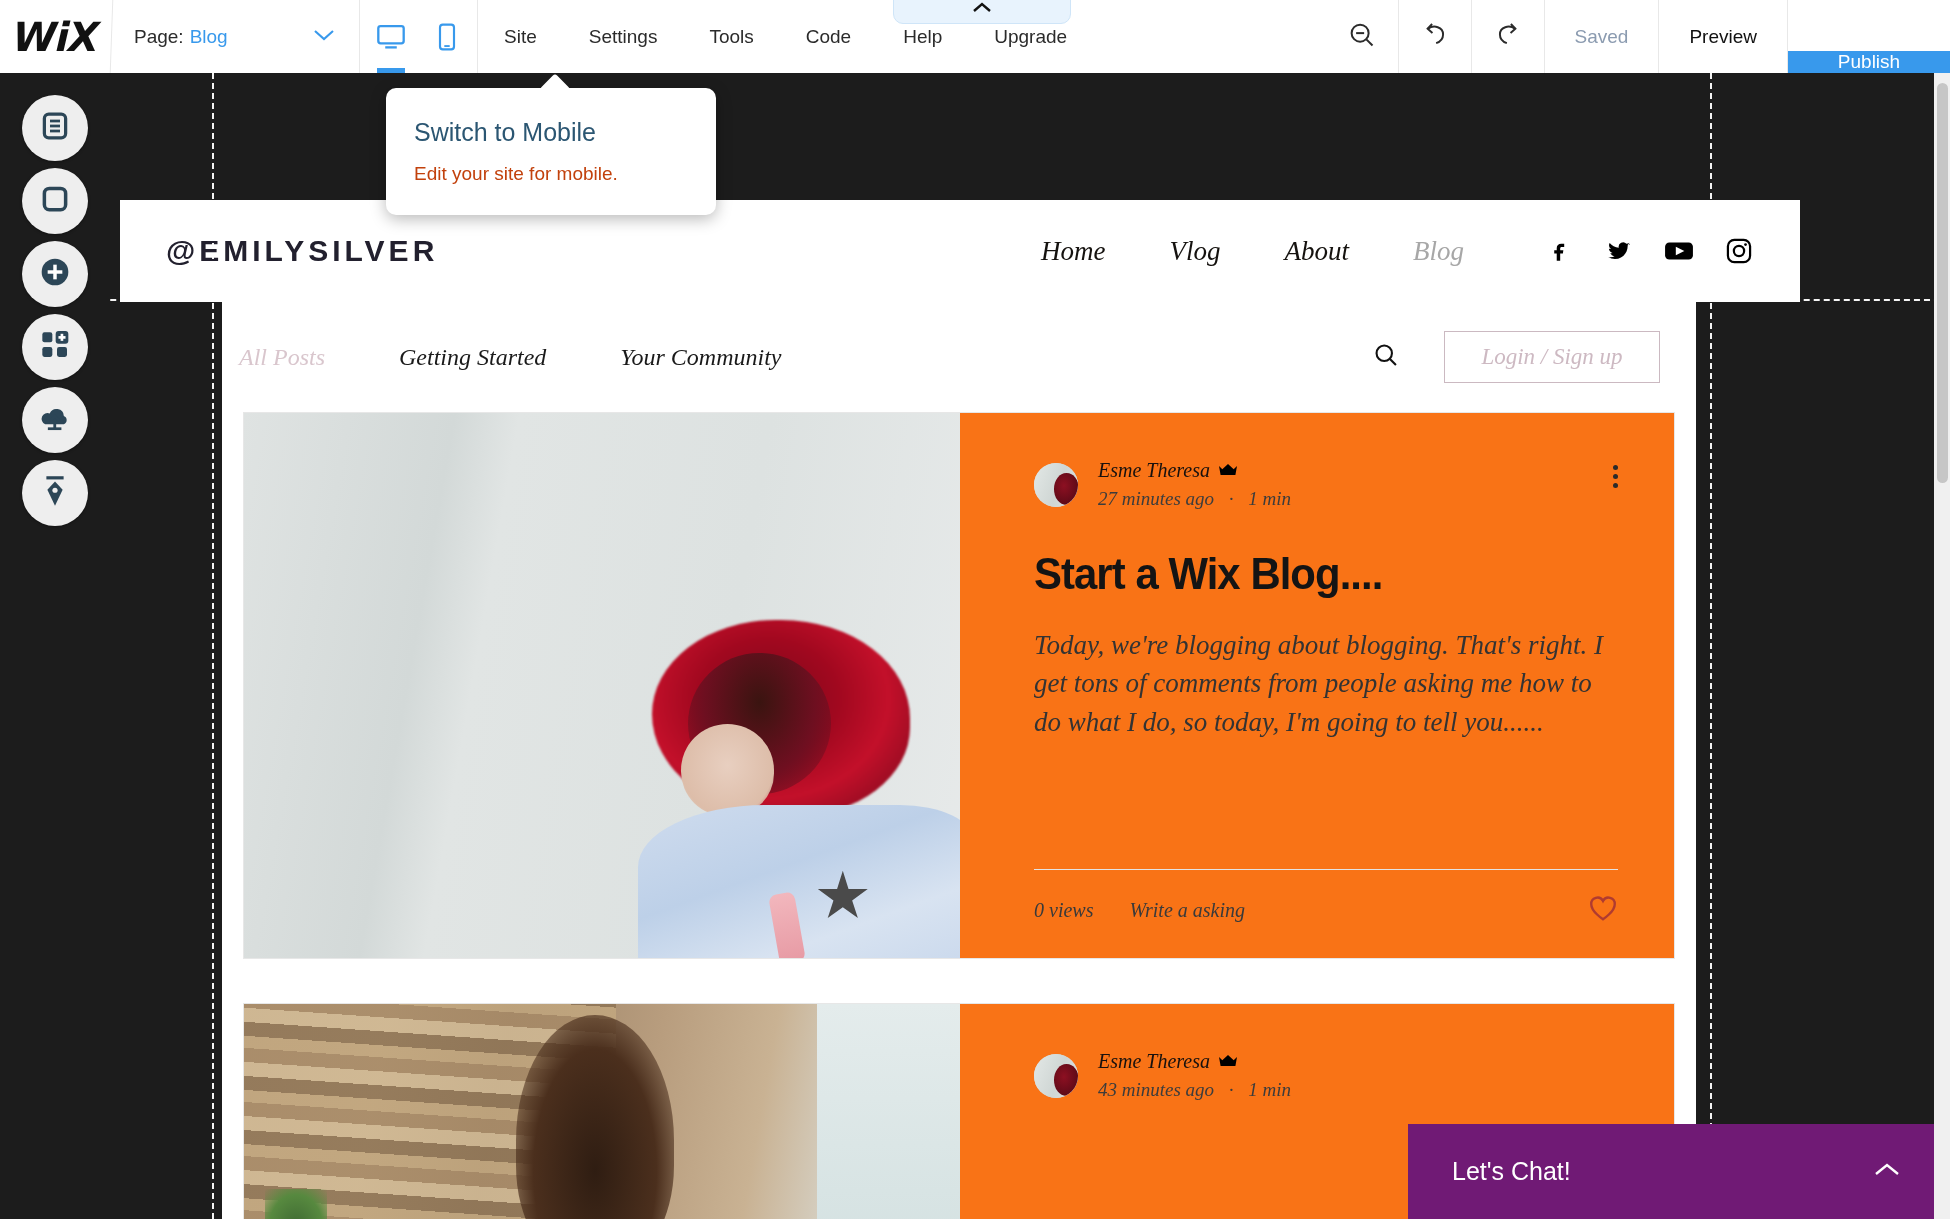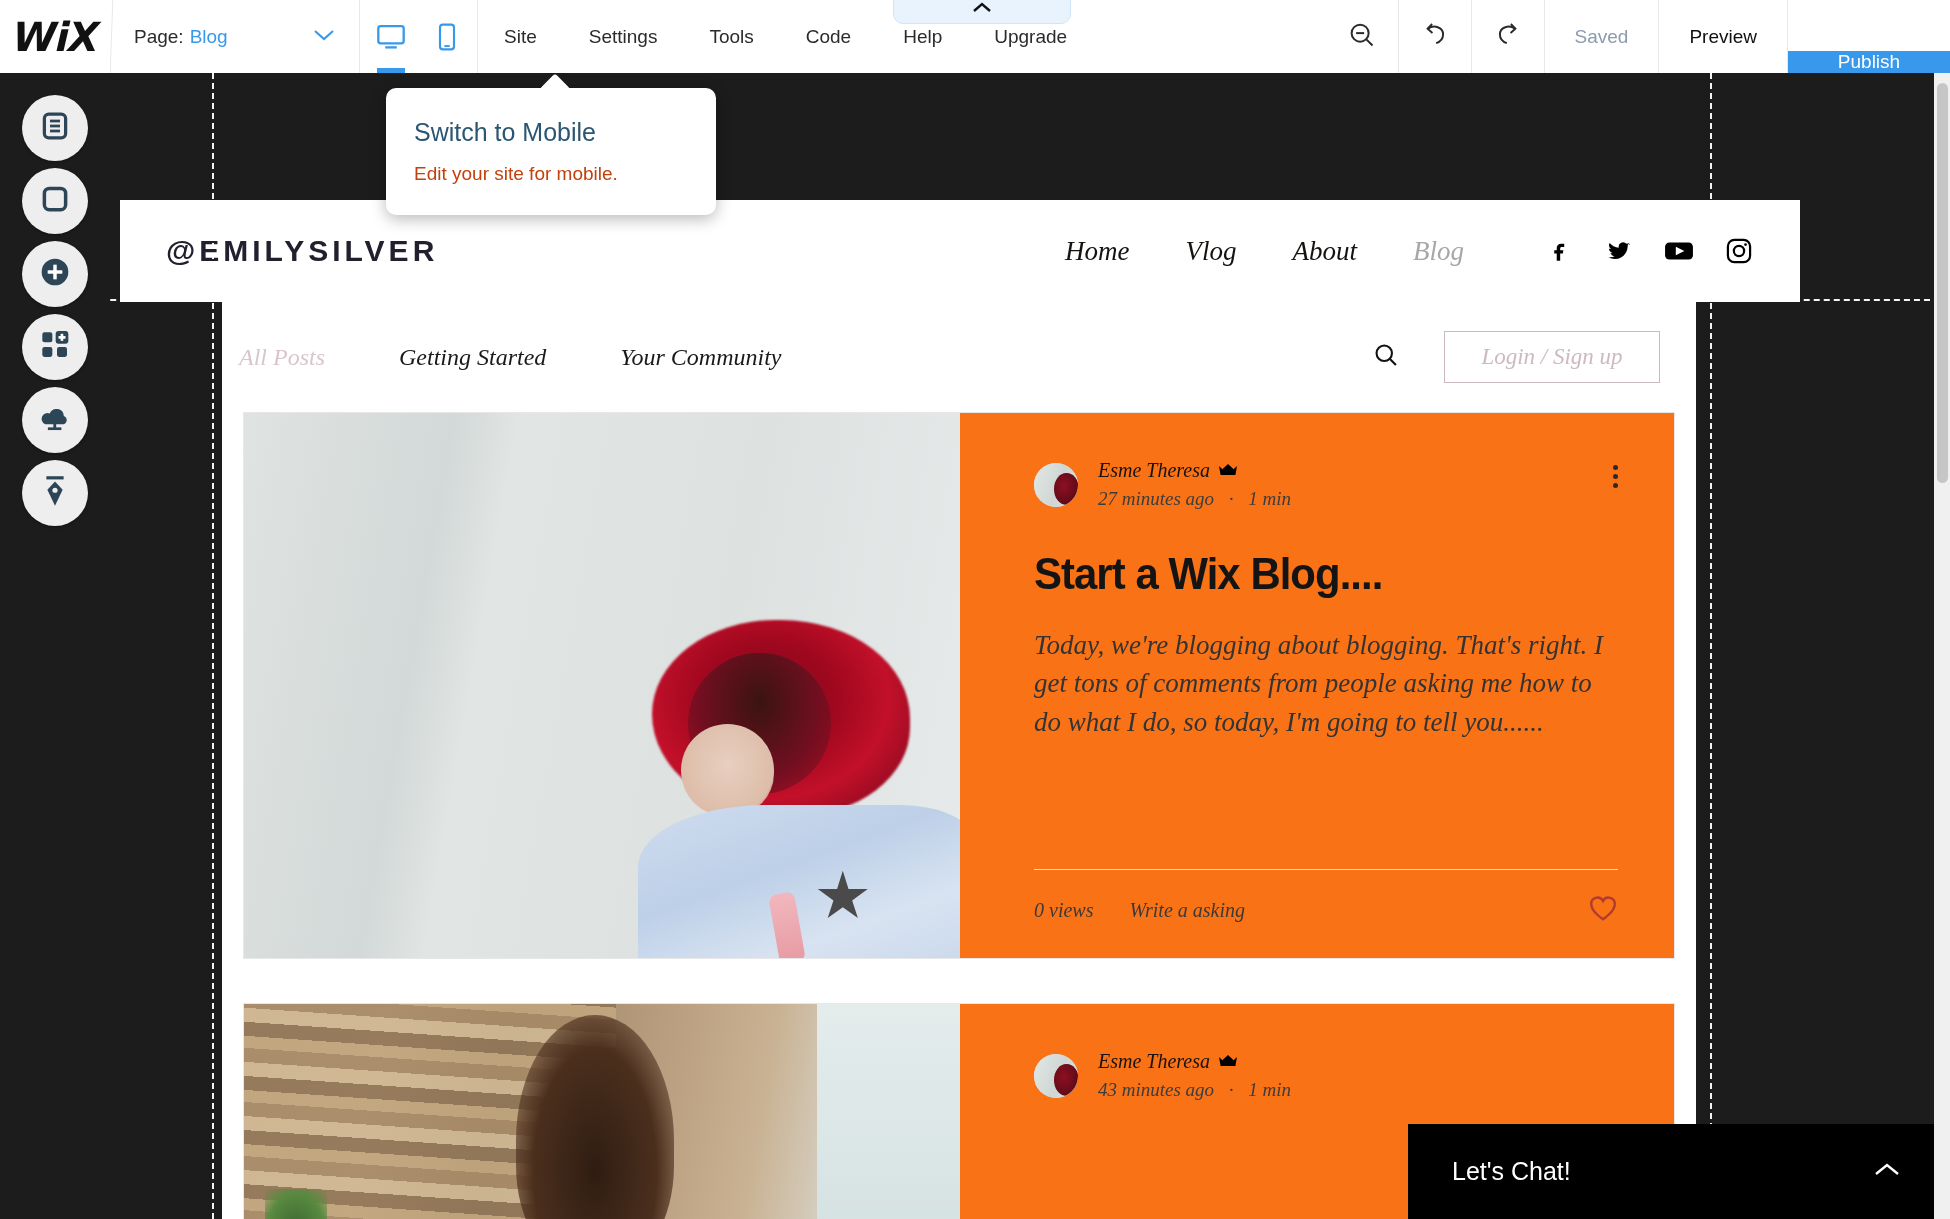--- a/index.html
+++ b/index.html
@@ -117,21 +117,21 @@
     background: #ffffff;
     display: flex; align-items: center;
     z-index: 10;
   }
   .brand {
     margin-left: 46px;
     font-size: 30px; font-weight: bold; letter-spacing: 4px;
     color: #22202e;
     font-family: "Liberation Sans", sans-serif;
   }
-  .site-nav { margin-left: auto; display: flex; align-items: center; gap: 0; }
+  .site-nav { margin-left: auto; display: flex; align-items: center; gap: 8px; }
   .site-nav a {
     font-family: "Liberation Serif", serif;
     font-style: italic; font-size: 27px; color: #15120f;
     padding: 0 28px; text-decoration: none; cursor: pointer;
   }
   .site-nav a.muted { color: #a7a7a7; }
   .socials { display: flex; align-items: center; gap: 30px; margin-left: 52px; margin-right: 46px; }
   .soc { width: 30px; height: 30px; display:flex; align-items:center; justify-content:center; cursor:pointer;}
 
   
@@ -233,21 +233,21 @@
     width: 22px; height: 22px; background: #fff; transform: rotate(45deg);
     border-radius: 3px;
   }
   .tt-title { font-size: 25px; color: #2b5672; margin-bottom: 16px; position: relative; z-index: 2;}
   .tt-body { font-size: 19px; color: #c2410c; position: relative; z-index: 2;}
 
   
   .chat {
     position: absolute; right: 0; bottom: 0;
     width: 542px; height: 95px;
-    background: #000000;
+    background: #701a75;
     display: flex; align-items: center;
     z-index: 55;
   }
   .chat-label { color: #fff; font-size: 25px; margin-left: 44px; }
   .chat-toggle { margin-left: auto; margin-right: 48px; cursor: pointer; }
 
   
   .scrollbar {
     position: absolute; right: 0; top: 73px; width: 16px; height: 1146px;
     background: #f0f0f0; z-index: 65;

